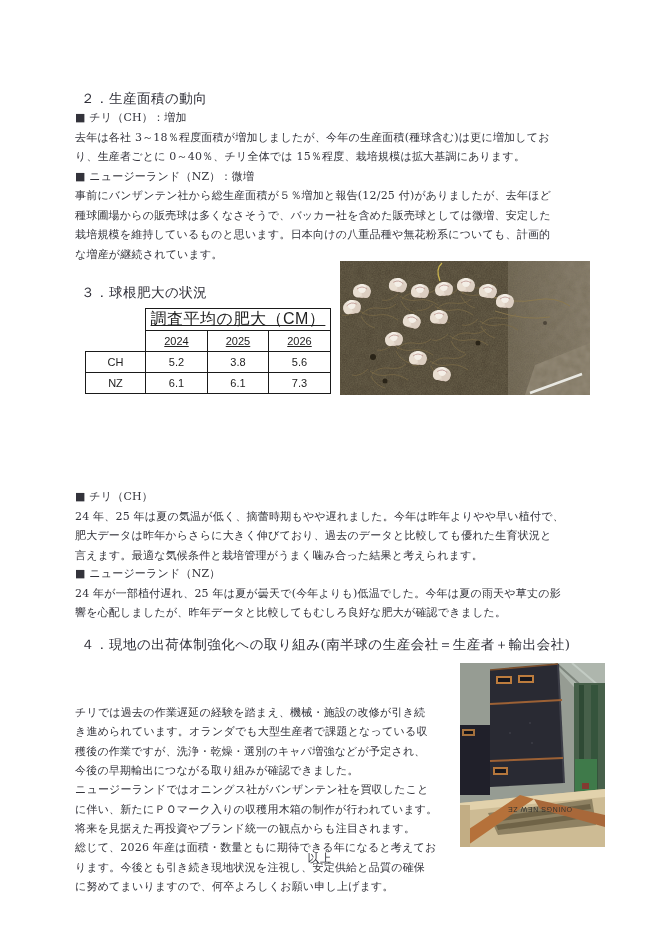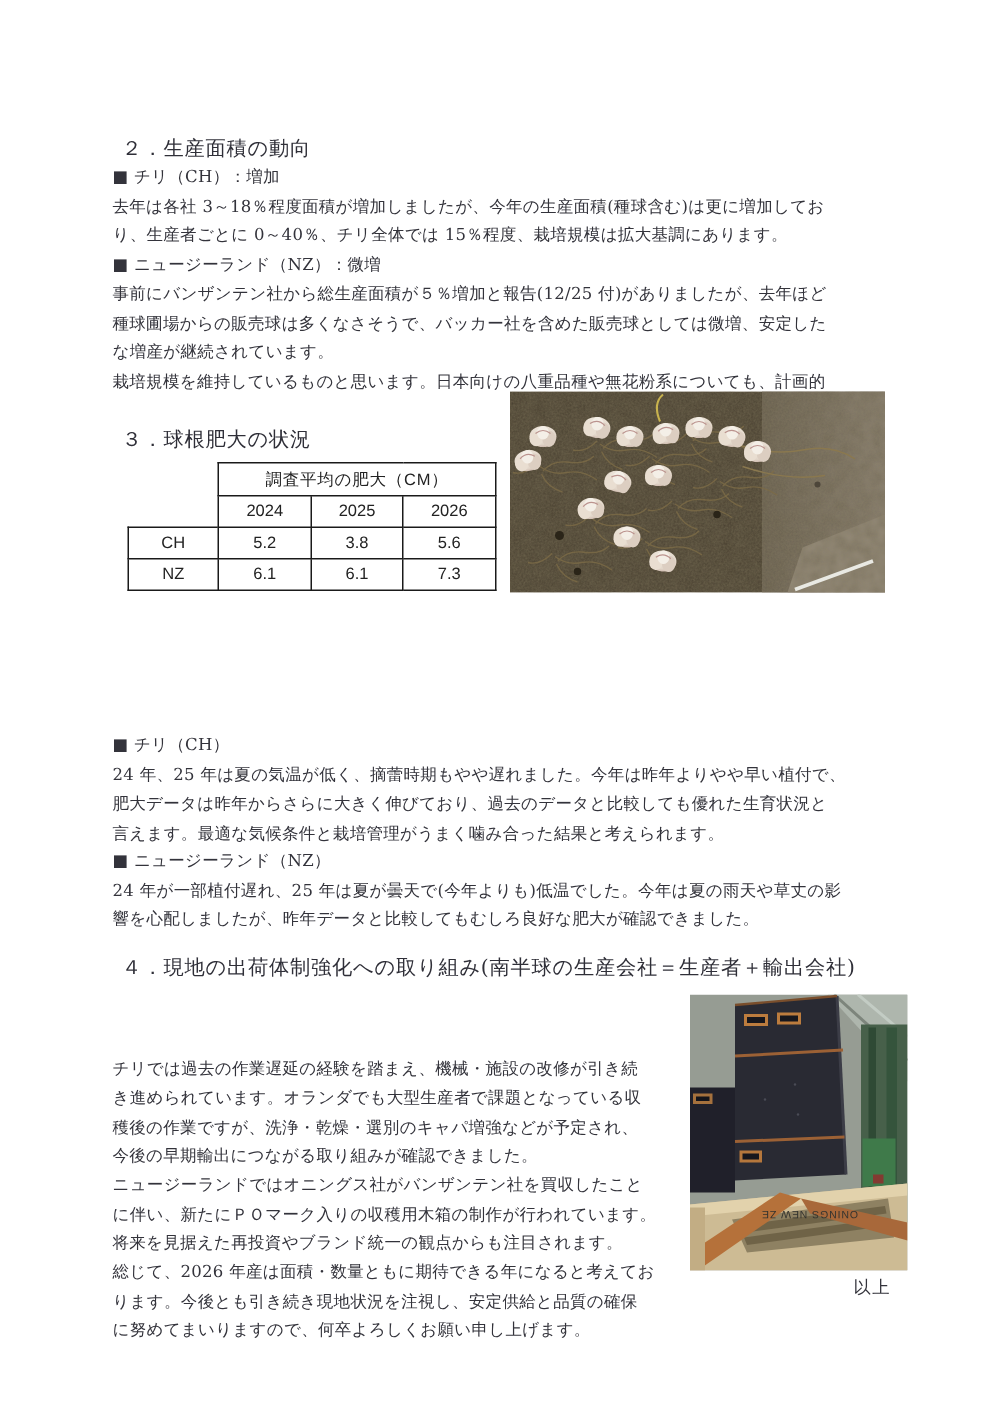--- a/index.html
+++ b/index.html
@@ -13,55 +13,55 @@
   }
   .flow{position:absolute;left:75px;width:525px;}
   .flow .line{
     font-size:11px;line-height:19.5px;white-space:nowrap;letter-spacing:0.2px;color:#33333b;
   }
   .flow-narrow{position:absolute;left:75px;width:390px;margin-top:44px;}
   .flow-narrow .line{
     font-size:11px;line-height:19.35px;white-space:nowrap;letter-spacing:0.2px;color:#33333b;
   }
   .closing{
-    position:absolute;left:72px;top:851px;width:522px;text-align:right;
+    position:absolute;left:59px;top:851px;width:522px;text-align:center;
     font-size:11.5px;color:#33333b;letter-spacing:1px;
   }
   table.fat{
     position:absolute;left:85px;top:308px;border-collapse:collapse;table-layout:fixed;
     font-family:"Liberation Sans","DejaVu Sans",sans-serif;color:#222222;
   }
   table.fat td,table.fat th{
     border:1px solid #1a1a1a;text-align:center;vertical-align:middle;
     font-weight:normal;padding:0;
   }
   table.fat .blank{border:none;background:transparent;}
-  table.fat .title-cell{height:21px;font-size:11px;letter-spacing:0.5px;}
-  table.fat .yr{height:20px;font-size:11px;}
+  table.fat .title-cell{height:21px;font-size:16px;letter-spacing:0.5px;text-decoration:underline;}
+  table.fat .yr{height:20px;font-size:11px;text-decoration:underline;}
   table.fat .lbl{height:20px;font-size:11px;}
   table.fat .val{height:20px;font-size:11px;}
   .photo{position:absolute;display:block;}
   svg text{font-family:"Liberation Sans","DejaVu Sans",sans-serif;}
 </style>
 </head>
 <body>
 
 <div class="page">
 
   <div class="h-sec" style="top:90px">２．生産面積の動向</div>
 
   <div class="flow" style="top:108px">
     <div class="line">■ チリ（CH）：増加</div>
     <div class="line">去年は各社 3～18％程度面積が増加しましたが、今年の生産面積(種球含む)は更に増加してお</div>
     <div class="line">り、生産者ごとに 0～40％、チリ全体では 15％程度、栽培規模は拡大基調にあります。</div>
     <div class="line">■ ニュージーランド（NZ）：微増</div>
     <div class="line">事前にバンザンテン社から総生産面積が５％増加と報告(12/25 付)がありましたが、去年ほど</div>
     <div class="line">種球圃場からの販売球は多くなさそうで、バッカー社を含めた販売球としては微増、安定した</div>
+    <div class="line">栽培規模を維持しているものと思います。日本向けの八重品種や無花粉系についても、計画的</div>
     <div class="line">な増産が継続されています。</div>
-    <div class="line">栽培規模を維持しているものと思います。日本向けの八重品種や無花粉系についても、計画的</div>
   </div>
 
   <div class="h-sec" style="top:284px">３．球根肥大の状況</div>
 
   <table class="fat">
     <colgroup>
         <col style="width:60px">
         <col style="width:62px">
         <col style="width:61px">
         <col style="width:62px">

